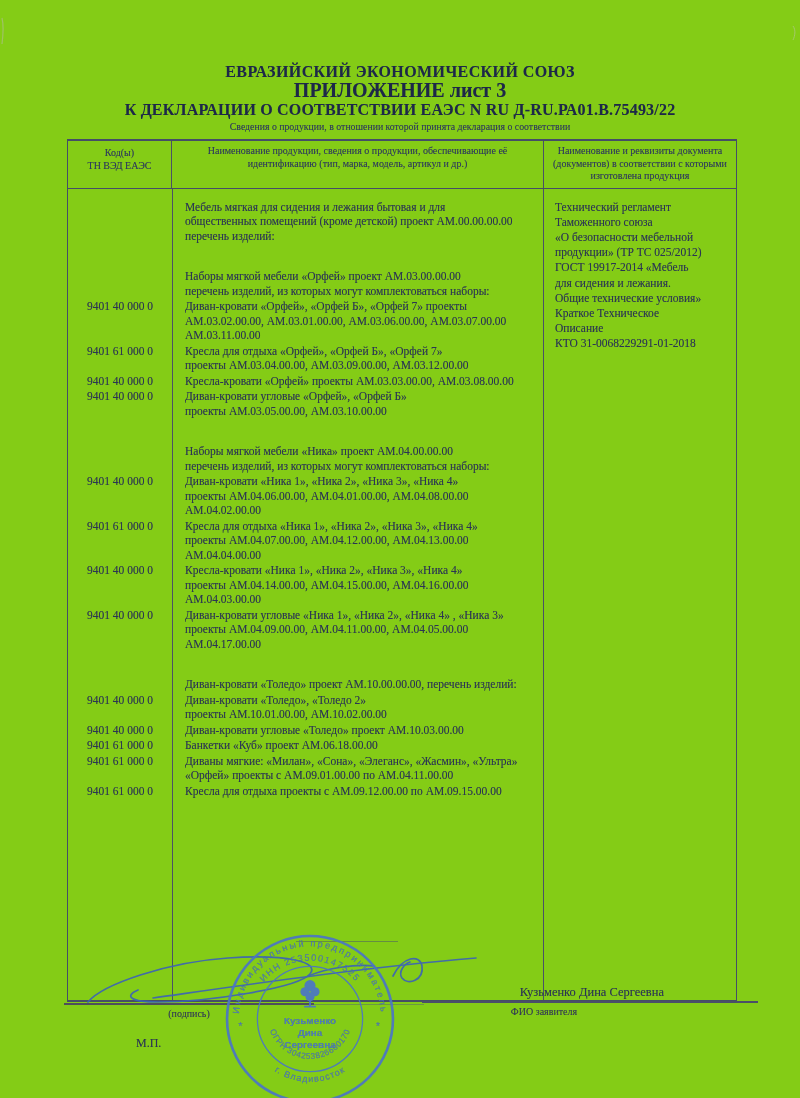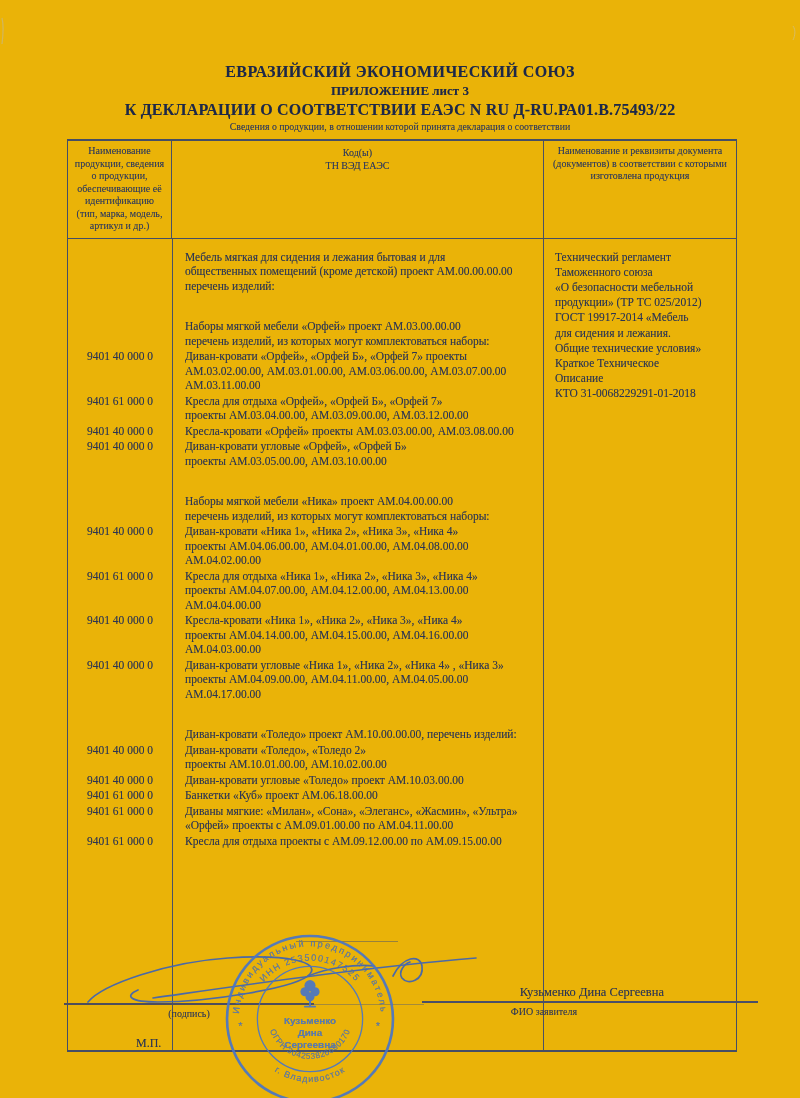--- a/index.html
+++ b/index.html
@@ -1,22 +1,22 @@
 <!DOCTYPE html>
 <html><head>
 <meta charset="utf-8">
 <style>
   html,body{margin:0;padding:0;background:#e9e9e5;}
-  .page{position:relative;width:800px;height:1098px;margin:0 auto;background:#eab308;
+  .page{position:relative;width:800px;height:1098px;margin:0 auto;background:#84cc16;
         overflow:hidden;font-family:"Liberation Serif",serif;color:#2b3554;
         text-shadow:0 0 .6px rgba(40,50,84,.38);text-decoration:underline;}
   
   .titles{position:absolute;top:62px;left:0;right:0;text-align:center;}
   .t1{font-size:16px;font-weight:bold;letter-spacing:.4px;color:#1d2848;line-height:19px;}
-  .t2{font-size:13px;font-weight:bold;color:#1d2848;line-height:19px;}
+  .t2{font-size:20px;font-weight:bold;color:#1d2848;line-height:19px;}
   .t3{font-size:16px;font-weight:bold;letter-spacing:.2px;color:#1d2848;line-height:19px;}
   .sub{font-size:9.8px;color:#2e3a5e;margin-top:2px;}
   
   .doc-table{position:absolute;left:67px;top:139px;width:670px;
              border:1.5px solid #454e66;border-top-width:2px;border-bottom-width:2px;
              box-sizing:border-box;background:transparent;}
   .thead{display:grid;grid-template-columns:104px 1fr 192px;border-bottom:1.3px solid #454e66;}
   .th{font-size:10px;line-height:12.5px;text-align:center;padding:4px 6px 5px 6px;
       color:#2e3a5e;white-space:pre-line;box-sizing:border-box;}
   .th1,.th2{border-right:1px solid #4a5166;}
@@ -64,23 +64,23 @@
 
   <div class="titles">
     <div class="t1">ЕВРАЗИЙСКИЙ ЭКОНОМИЧЕСКИЙ СОЮЗ</div>
     <div class="t2">ПРИЛОЖЕНИЕ  лист 3</div>
     <div class="t3">К ДЕКЛАРАЦИИ О СООТВЕТСТВИИ ЕАЭС N RU Д-RU.РА01.В.75493/22</div>
     <div class="sub">Сведения о продукции, в отношении которой принята декларация о соответствии</div>
   </div>
 
   <div class="doc-table">
     <div class="thead">
-      <div class="th th2">Наименование продукции, сведения о продукции, обеспечивающие её идентификацию (тип, марка, модель, артикул и др.)</div>
       <div class="th th1">Код(ы)
 ТН ВЭД ЕАЭС</div>
+      <div class="th th2">Наименование продукции, сведения о продукции, обеспечивающие её идентификацию (тип, марка, модель, артикул и др.)</div>
       <div class="th th3">Наименование и реквизиты документа (документов) в соответствии с которыми изготовлена продукция</div>
     </div>
     <div class="tbody">
       <div class="rows-host">
     <div class="trow">
       <div class="code"></div>
       <div class="txt">Мебель мягкая для сидения и лежания бытовая  и для
 общественных помещений  (кроме детской) проект АМ.00.00.00.00
 перечень изделий:</div>
     </div>

